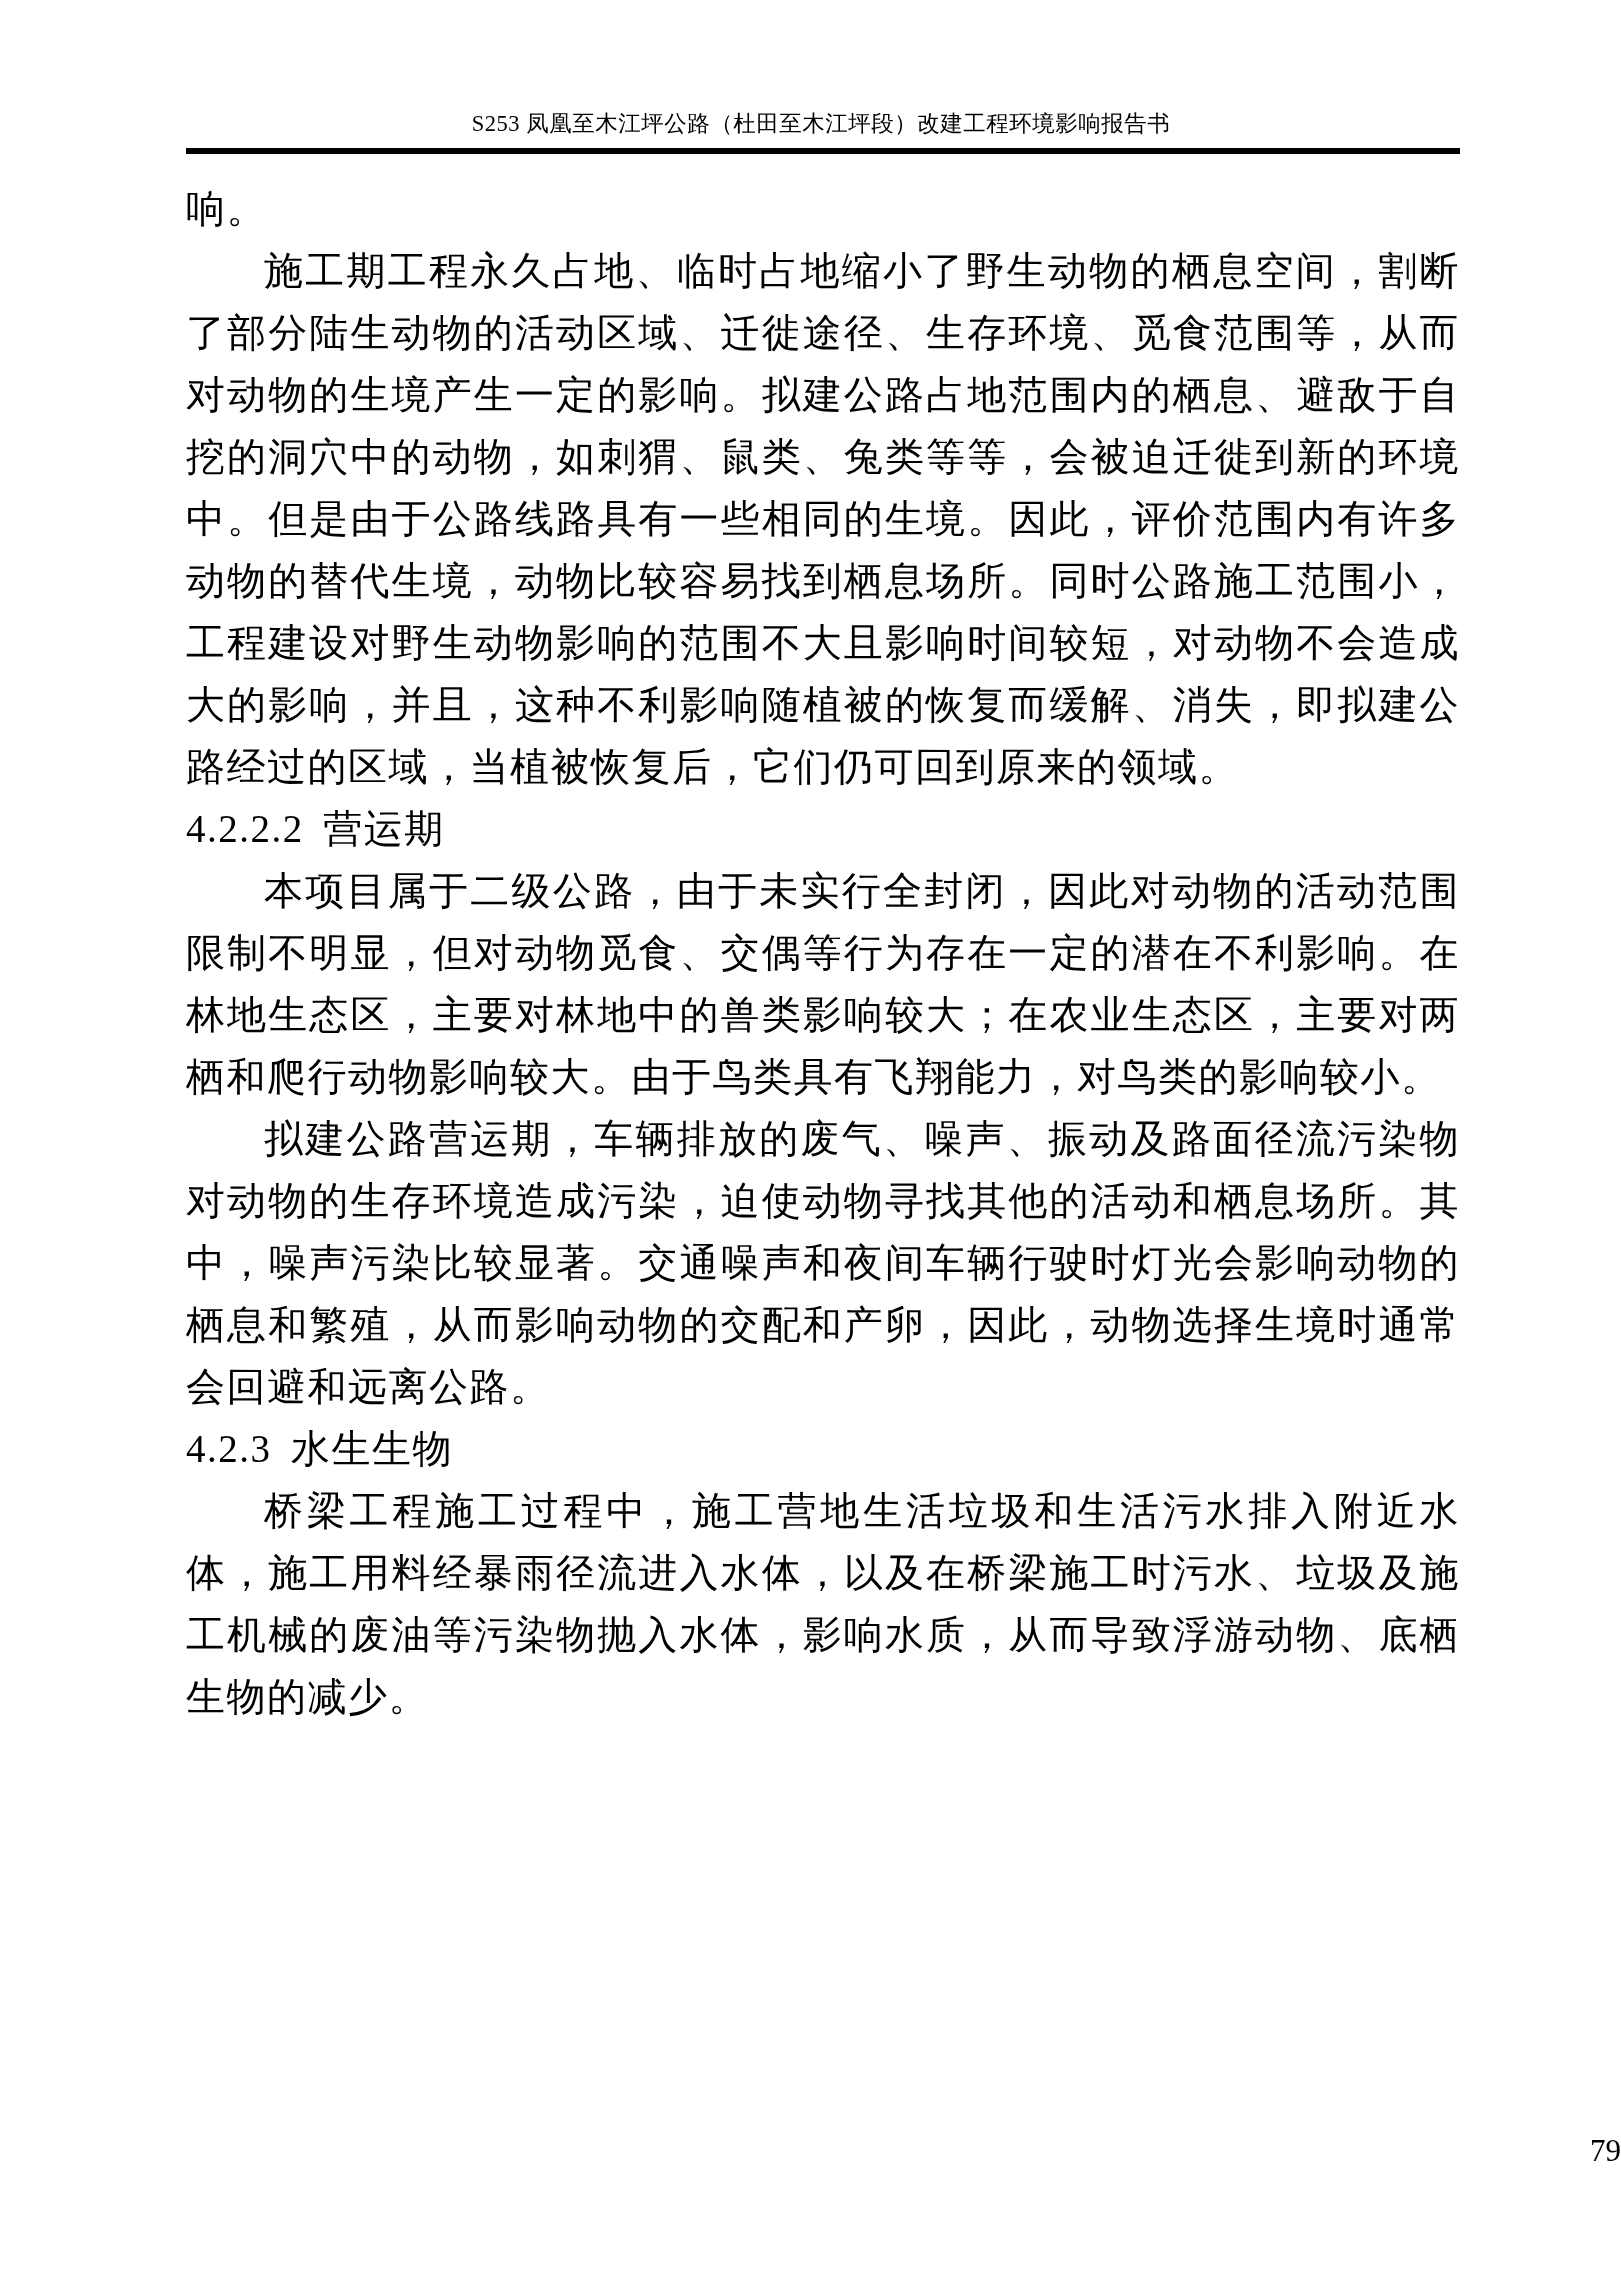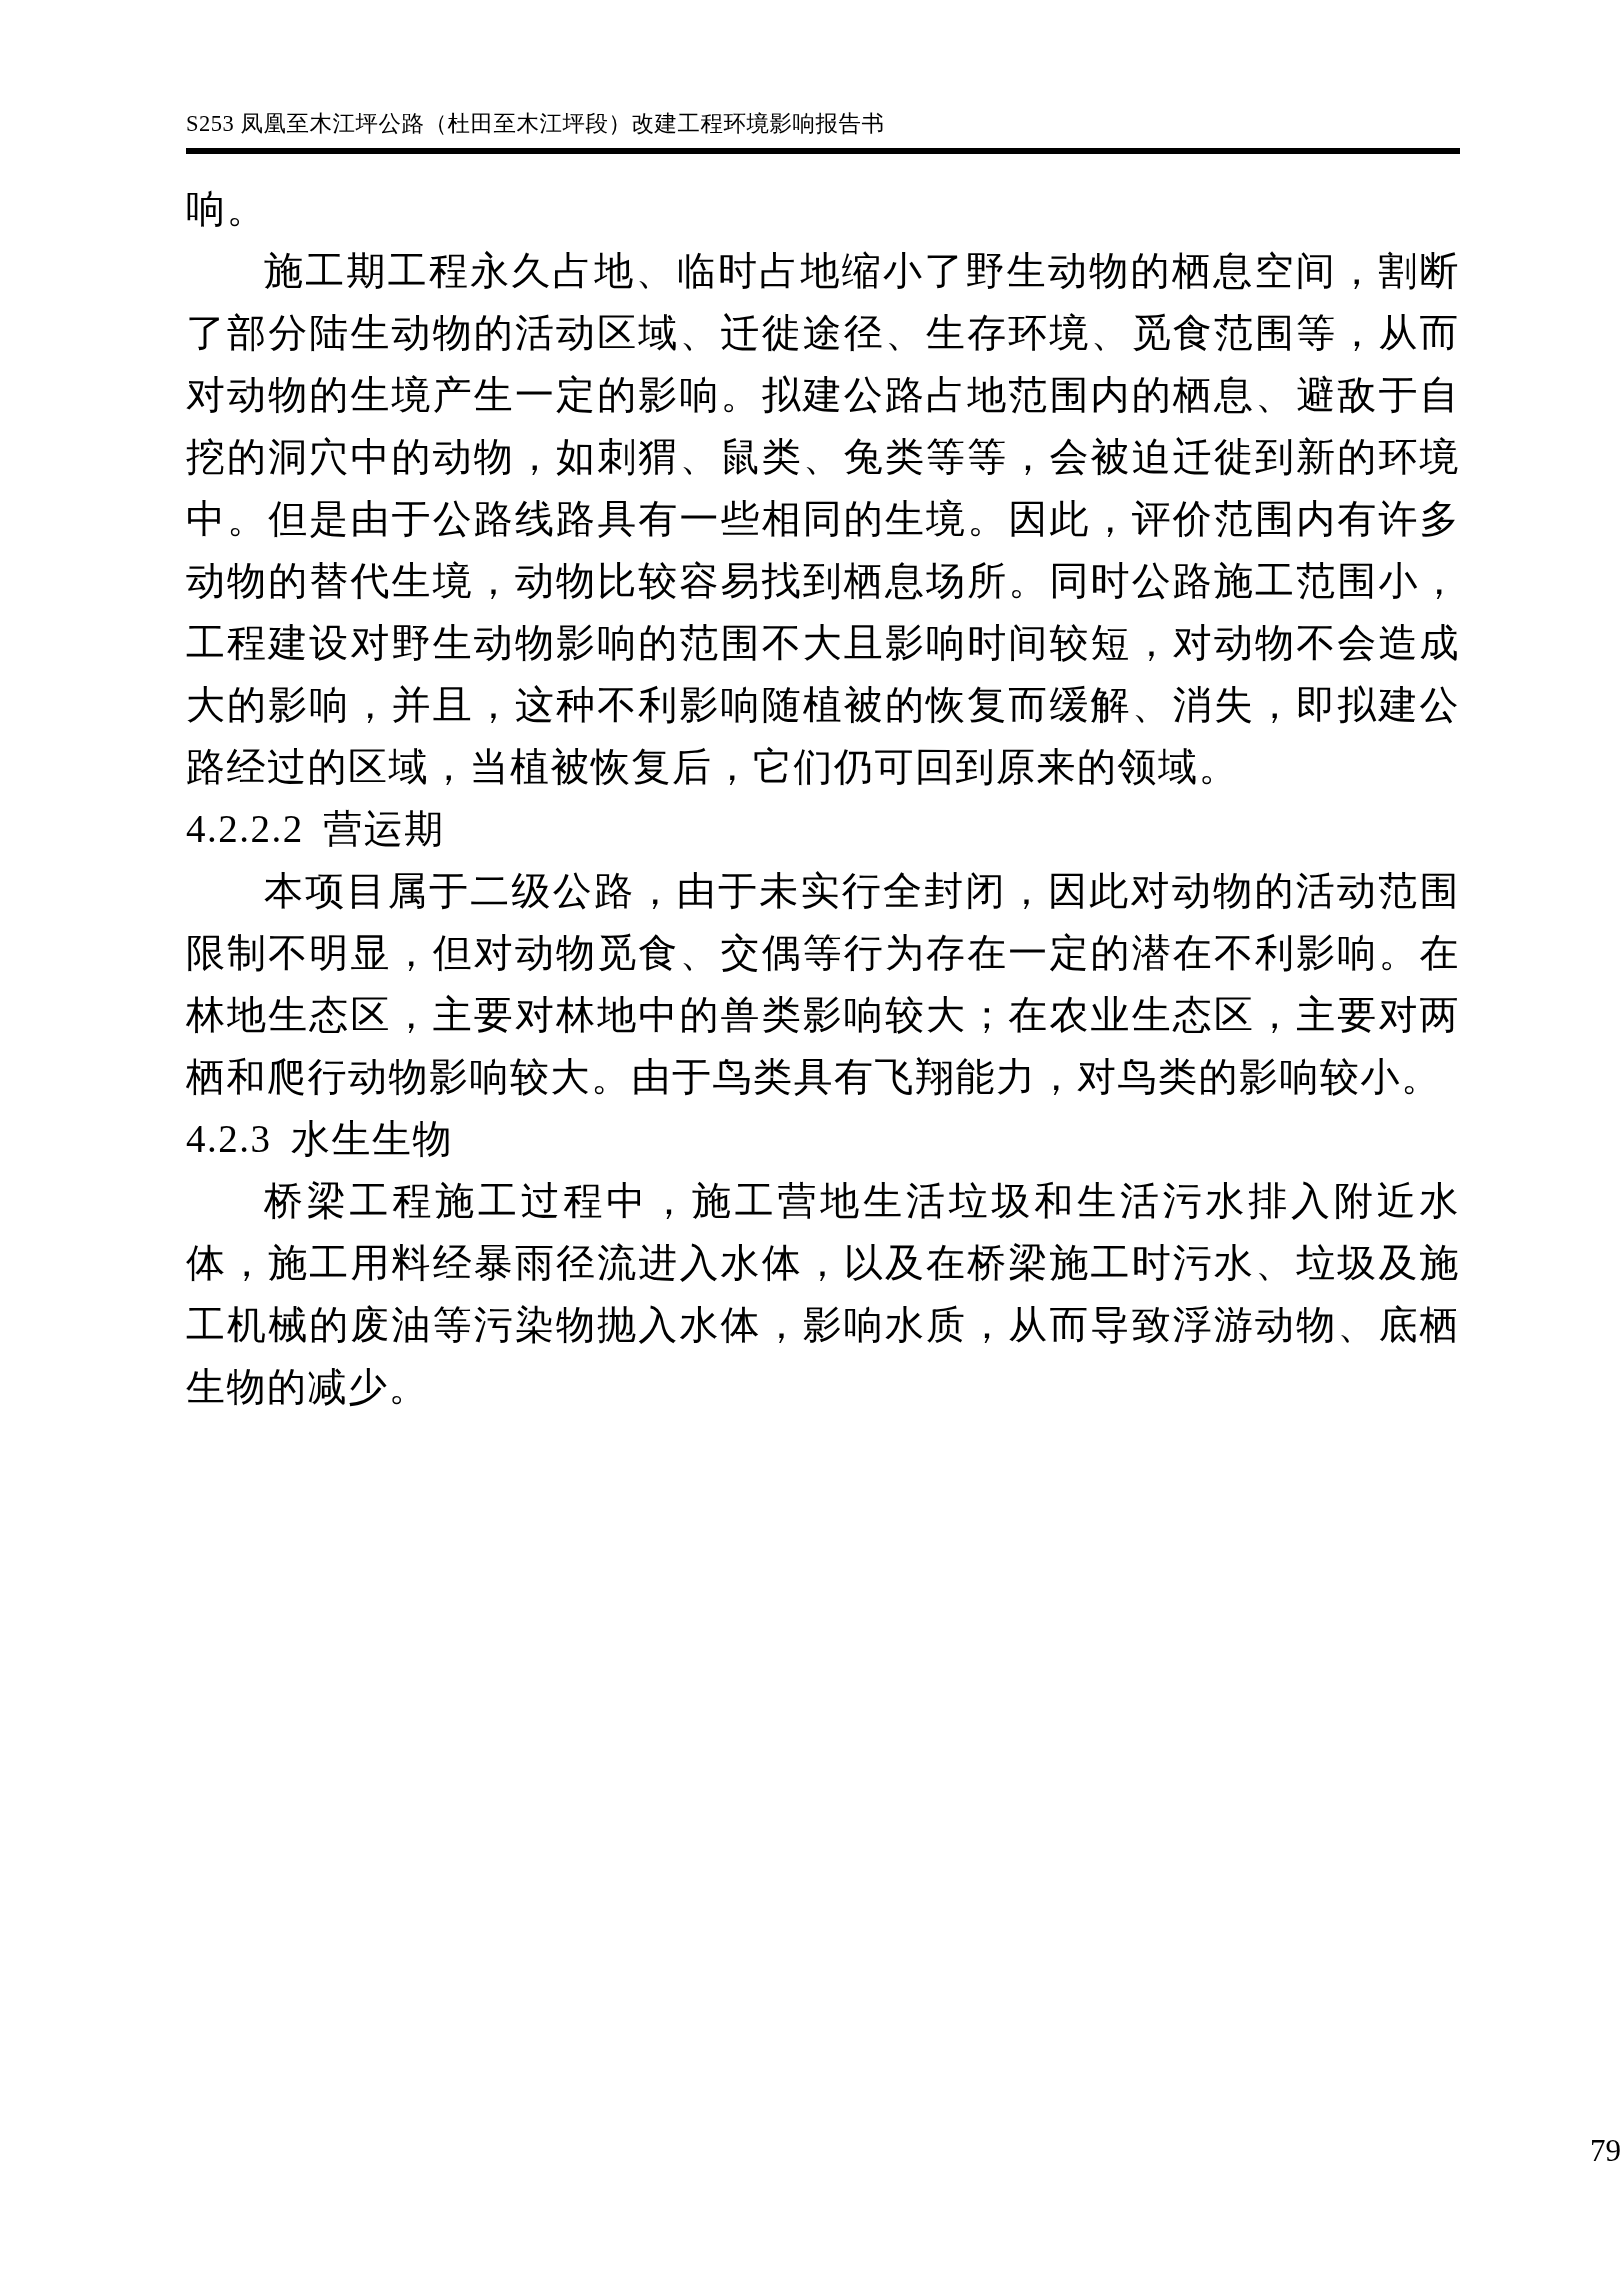--- a/index.html
+++ b/index.html
@@ -14,21 +14,21 @@
     background: #ffffff;
     color: #000000;
     font-family: "Liberation Serif", serif;
     overflow: hidden;
   }
   .running-header {
     position: absolute;
     left: 186px;
     right: 165px;
     top: 108px;
-    text-align: left;
+    text-align: center;
     font-size: 22.5px;
     letter-spacing: 0.5px;
     white-space: nowrap;
   }
   .header-rule {
     position: absolute;
     left: 186px;
     right: 161px;
     top: 148px;
     height: 5.9px;
@@ -80,20 +80,21 @@
   <div class="doc-body">
 
     <p class="continuation">响。</p>
 
     <p class="paragraph">施工期工程永久占地、临时占地缩小了野生动物的栖息空间，割断了部分陆生动物的活动区域、迁徙途径、生存环境、觅食范围等，从而对动物的生境产生一定的影响。拟建公路占地范围内的栖息、避敌于自挖的洞穴中的动物，如刺猬、鼠类、兔类等等，会被迫迁徙到新的环境中。但是由于公路线路具有一些相同的生境。因此，评价范围内有许多动物的替代生境，动物比较容易找到栖息场所。同时公路施工范围小，工程建设对野生动物影响的范围不大且影响时间较短，对动物不会造成大的影响，并且，这种不利影响随植被的恢复而缓解、消失，即拟建公路经过的区域，当植被恢复后，它们仍可回到原来的领域。</p>
 
     <p class="heading"><span>4.2.2.2</span><span class="heading-title">营运期</span></p>
 
     <p class="paragraph">本项目属于二级公路，由于未实行全封闭，因此对动物的活动范围限制不明显，但对动物觅食、交偶等行为存在一定的潜在不利影响。在林地生态区，主要对林地中的兽类影响较大；在农业生态区，主要对两栖和爬行动物影响较大。由于鸟类具有飞翔能力，对鸟类的影响较小。</p>
 
+    <p class="paragraph">拟建公路营运期，车辆排放的废气、噪声、振动及路面径流污染物对动物的生存环境造成污染，迫使动物寻找其他的活动和栖息场所。其中，噪声污染比较显著。交通噪声和夜间车辆行驶时灯光会影响动物的栖息和繁殖，从而影响动物的交配和产卵，因此，动物选择生境时通常会回避和远离公路。</p>
 
 
     <p class="heading"><span>4.2.3</span><span class="heading-title">水生生物</span></p>
 
 
 
     <p class="paragraph">桥梁工程施工过程中，施工营地生活垃圾和生活污水排入附近水体，施工用料经暴雨径流进入水体，以及在桥梁施工时污水、垃圾及施工机械的废油等污染物抛入水体，影响水质，从而导致浮游动物、底栖生物的减少。</p>
 
   </div>
 

